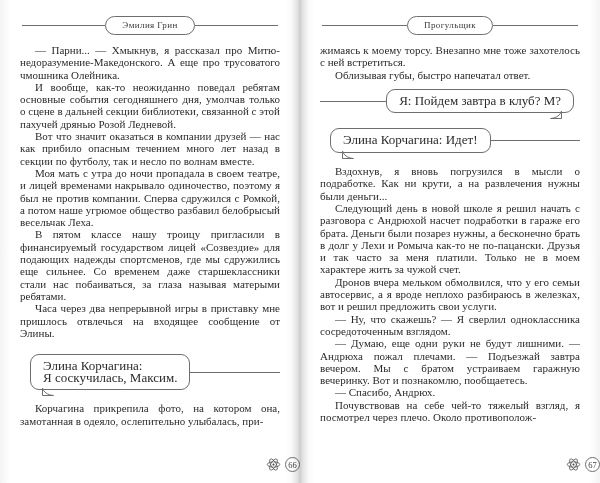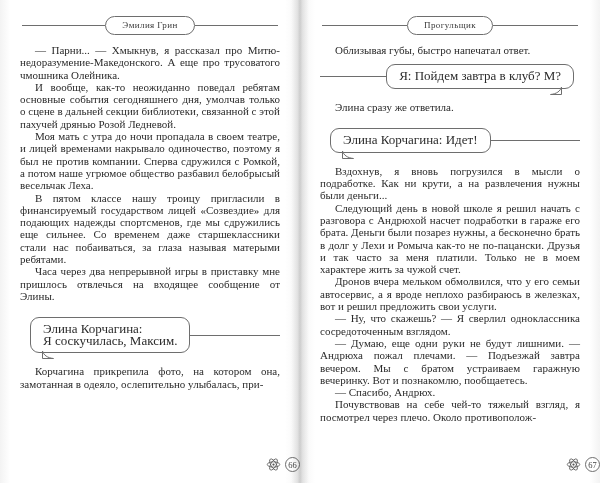--- a/index.html
+++ b/index.html
@@ -99,20 +99,21 @@
 
   <div class="page left">
     <div class="page-header">
       <span class="hline"></span>
       <span class="pill">Эмилия Грин</span>
       <span class="hline"></span>
     </div>
     <div class="page-body">
       <p class="para indent">— Парни... — Хмыкнув, я рассказал про Митю-недоразумение-Македонского. А еще про трусоватого чмошника Олейника.</p>
       <p class="para indent">И вообще, как-то неожиданно поведал ребятам основные события сегодняшнего дня, умолчав только о сцене в дальней секции библиотеки, связанной с этой пахучей дрянью Розой Ледневой.</p>
+      <p class="para indent">Вот что значит оказаться в компании друзей — нас как прибило опасным течением много лет назад в секции по футболу, так и несло по волнам вместе.</p>
       <p class="para indent">Моя мать с утра до ночи пропадала в своем театре, и лицей временами накрывало одиночество, поэтому я был не против компании. Сперва сдружился с Ромкой, а потом наше угрюмое общество разбавил белобрысый весельчак Леха.</p>
       <p class="para indent">В пятом классе нашу троицу пригласили в финансируемый государством лицей «Созвездие» для подающих надежды спортсменов, где мы сдружились еще сильнее. Со временем даже старшеклассники стали нас побаиваться, за глаза называя матерыми ребятами.</p>
       <p class="para indent">Часа через два непрерывной игры в приставку мне пришлось отвлечься на входящее сообщение от Элины.</p>
 
       <div class="bubble-row align-left">
         <div class="bubble">
           <span class="b-block">Элина Корчагина:</span>
           <span class="b-block">Я соскучилась, Максим.</span>
           <svg class="tail t-left" width="13" height="8" viewBox="0 0 13 8">
             <path d="M1.5 0 C2.5 4 6.5 7 12.5 7.5 L1.5 7.5 Z" fill="#ffffff" stroke="#6e6e6e" stroke-width="1"></path>
@@ -136,34 +137,34 @@
     </div>
   </div>
 
   <div class="page right">
     <div class="page-header">
       <span class="hline"></span>
       <span class="pill">Прогульщик</span>
       <span class="hline"></span>
     </div>
     <div class="page-body">
+      <p class="para">жимаясь к моему торсу. Внезапно мне тоже захотелось с ней встретиться.</p>
       <p class="para indent">Облизывая губы, быстро напечатал ответ.</p>
 
       <div class="bubble-row align-right">
         <span class="hline"></span>
         <div class="bubble">
           <span>Я:</span>
           <span>Пойдем завтра в клуб? М?</span>
           <svg class="tail t-right" width="13" height="8" viewBox="0 0 13 8">
             <path d="M1.5 0 C2.5 4 6.5 7 12.5 7.5 L1.5 7.5 Z" fill="#ffffff" stroke="#6e6e6e" stroke-width="1"></path>
           </svg>
         </div>
       </div>
 
-      <p class="para indent">Элина сразу же ответила.</p>
 
       <div class="bubble-row align-left">
         <div class="bubble">
           <span>Элина Корчагина:</span>
           <span>Идет!</span>
           <svg class="tail t-left" width="13" height="8" viewBox="0 0 13 8">
             <path d="M1.5 0 C2.5 4 6.5 7 12.5 7.5 L1.5 7.5 Z" fill="#ffffff" stroke="#6e6e6e" stroke-width="1"></path>
           </svg>
         </div>
         <span class="hline"></span>

